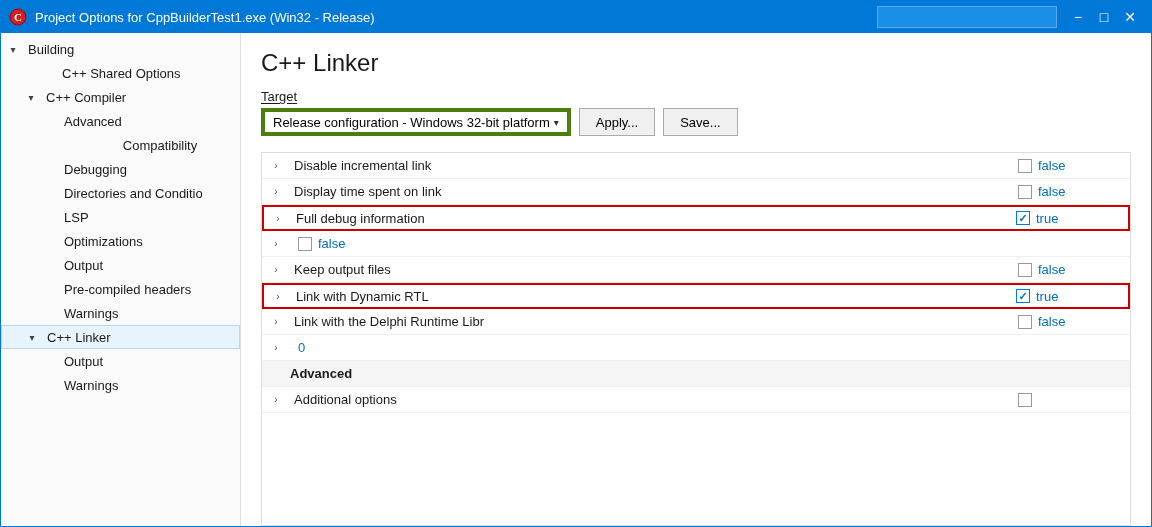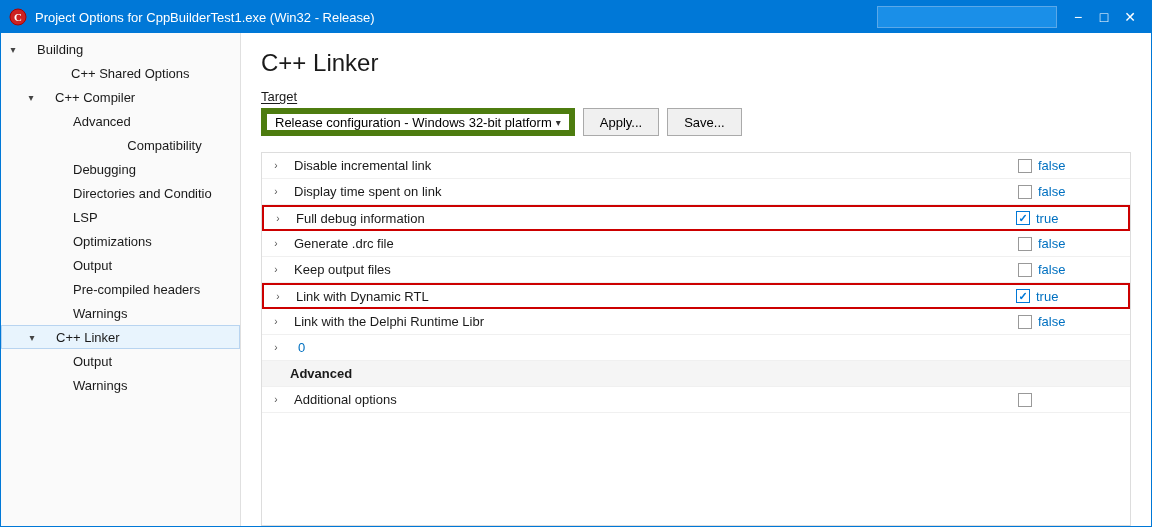--- a/index.html
+++ b/index.html
@@ -109,21 +109,21 @@
       height: 16px;
       display: inline-flex;
       align-items: center;
       justify-content: center;
       font-size: 10px;
       color: #444;
       flex-shrink: 0;
     }
 
     .tree-label {
-      margin-left: 16px;
+      margin-left: 7px;
       font-size: 13px;
       color: #1a1a1a;
     }
 
     
     .main-panel {
       flex: 1;
       display: flex;
       flex-direction: column;
       padding: 16px 20px 0 20px;
@@ -146,21 +146,21 @@
     }
 
     .target-row {
       display: flex;
       align-items: center;
       gap: 8px;
       margin-bottom: 16px;
     }
 
     .target-dropdown {
-      border: 6px solid #4d7c0f;
+      border: 4px solid #4d7c0f;
       background: white;
       padding: 3px 8px;
       font-size: 13px;
       display: flex;
       align-items: center;
       gap: 4px;
       min-width: 300px;
       height: 28px;
       cursor: pointer;
     }
@@ -395,21 +395,20 @@
           <div class="prop-row highlighted">
             <div class="prop-expander">›</div>
             <div class="prop-name">Full debug information</div>
             <div class="prop-value-cell">
               <div class="prop-checkbox checked"></div>
               <span class="prop-val-text">true</span>
             </div>
           </div>
           <div class="prop-row">
             <div class="prop-expander">›</div>
-            <div class="prop-name">Generate .drc file</div>
             <div class="prop-value-cell">
               <div class="prop-checkbox"></div>
               <span class="prop-val-text">false</span>
             </div>
           </div>
           <div class="prop-row">
             <div class="prop-expander">›</div>
             <div class="prop-name">Keep output files</div>
             <div class="prop-value-cell">
               <div class="prop-checkbox"></div>

